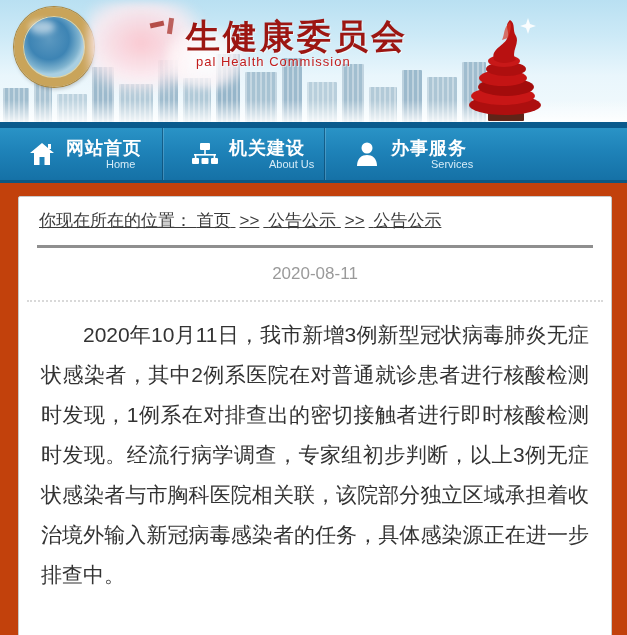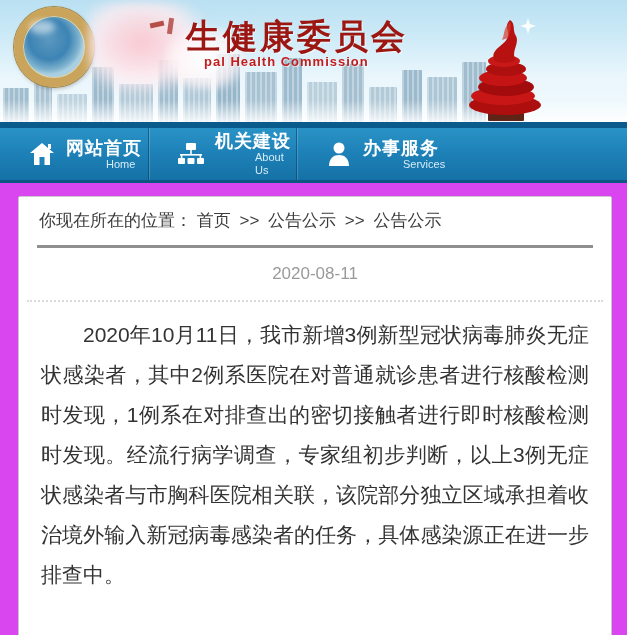--- a/index.html
+++ b/index.html
@@ -1,17 +1,17 @@
 <!DOCTYPE html>
 <html><head>
 <meta charset="utf-8">
 <style>
   * { margin:0; padding:0; box-sizing:border-box; }
   body { background:#ffffff; font-family:"Liberation Sans","DejaVu Sans",sans-serif; }
-  .page { position:relative; width:627px; height:635px; overflow:hidden; background:#d946ef; margin:0 auto; }
+  .page { position:relative; width:627px; height:635px; overflow:hidden; background:#c2410c; margin:0 auto; }
 
   
   .banner { position:relative; width:627px; height:122px;
     background:linear-gradient(180deg,#b9e0f2 0%, #cdeaf7 30%, #e9f6fc 62%, #f3fafd 100%); overflow:hidden; }
 
   .skyline { position:absolute; left:0; right:0; bottom:0; height:70px; display:flex; align-items:flex-end; gap:5px; padding:0 3px; }
   .bld { background:#a3bfd0; opacity:.85; border-radius:1px;
     background-image:repeating-linear-gradient(90deg, rgba(255,255,255,.35) 0 2px, transparent 2px 5px); }
   .bld:nth-child(1){width:26px;height:34px;background-color:#94b4c8;}
   .bld:nth-child(2){width:18px;height:48px;background-color:#9fbccd;}
@@ -45,41 +45,41 @@
     background:radial-gradient(ellipse at 45% 45%, rgba(252,198,206,.95) 0%, rgba(255,236,240,.8) 52%, rgba(255,255,255,0) 78%);
     filter:blur(4px); }
   .blur-patch-b { position:absolute; left:165px; top:28px; width:80px; height:62px;
     background:radial-gradient(ellipse at 50% 50%, rgba(255,255,255,.95) 0%, rgba(255,245,247,.75) 55%, rgba(255,255,255,0) 80%);
     filter:blur(3px); }
   .red-remnant-1 { position:absolute; left:150px; top:22px; width:14px; height:5px; background:#a52a22; transform:rotate(-12deg); opacity:.8; filter:blur(.6px); }
   .red-remnant-2 { position:absolute; left:168px; top:18px; width:5px; height:16px; background:#a52a22; transform:rotate(8deg); opacity:.7; filter:blur(.6px); }
 
   .banner-title-cn { position:absolute; left:186px; top:14px; font-size:34px; font-weight:bold; color:#9c1612;
     letter-spacing:3px; text-shadow:1px 1px 0 rgba(255,255,255,.6); }
-  .banner-title-en { position:absolute; left:196px; top:54px; font-size:13px; font-weight:bold; color:#c21d1d;
-    letter-spacing:1px; text-shadow:1px 1px 0 rgba(255,255,255,.6);margin-left:8px; }
+  .banner-title-en { position:absolute; left:196px; top:54px; font-size:13px; font-weight:normal; color:#c21d1d;
+    letter-spacing:1px; text-shadow:1px 1px 0 rgba(255,255,255,.6); }
 
   .sculpture { position:absolute; left:450px; top:10px; }
 
   
   .nav { position:relative; width:627px; height:61px;
     background:linear-gradient(180deg,#2a93c6 0%, #1e82b8 45%, #1571a6 100%);
     border-top:6px solid #0a5a8c; border-bottom:3px solid #0d5781; display:flex; }
-  .nav-item { position:relative; width:148px; display:flex; align-items:center; padding-left:28px; cursor:pointer; }
+  .nav-item { position:relative; width:162px; display:flex; align-items:center; padding-left:28px; cursor:pointer; }
   .nav-item + .nav-item { border-left:1px solid rgba(7,60,95,.55); }
   .nav-item + .nav-item::before { content:""; position:absolute; left:0; top:0; bottom:0; width:1px; background:rgba(255,255,255,.18); }
   .nav-icon { width:28px; height:28px; margin-right:10px; flex:0 0 auto; }
   .nav-text-cn { font-size:18px; font-weight:bold; color:#ffffff; line-height:20px; letter-spacing:1px; }
   .nav-text-en { font-size:11px; color:#d6ecf8; line-height:13px;padding-left:40px; }
 
   
   .content-box { position:absolute; left:18px; top:196px; width:594px; height:470px;
     background:#ffffff; border:1px solid #c9c9c9; border-radius:2px; }
 
-  .breadcrumb { padding:12px 20px 6px 20px; font-size:17px; color:#3c3c3c; }
+  .breadcrumb { padding:12px 20px 6px 20px; font-size:17px; color:#3c3c3c;text-decoration:underline; }
   .breadcrumb .crumb-link { color:#3c3c3c; cursor:pointer; }
   .crumb-sep { color:#3c3c3c; padding:0 4px; }
   .crumb-line { height:3px; background:#8f8f8f; margin:7px 18px 0 18px; }
 
   .article-title { margin-top:20px; text-align:center; font-size:26px; font-weight:bold; color:#1d6b8b; letter-spacing:1px; }
   .article-date { margin-top:16px; text-align:center; font-size:17px; color:#9a9a9a; }
   .dotted-sep { margin:16px 8px 0 8px; border-bottom:2px dotted #d9d9d9; }
 
   .article-body { padding:13px 22px 0 22px; font-size:21px; line-height:40px; color:#333333;
     text-indent:2em; text-align:justify; }

